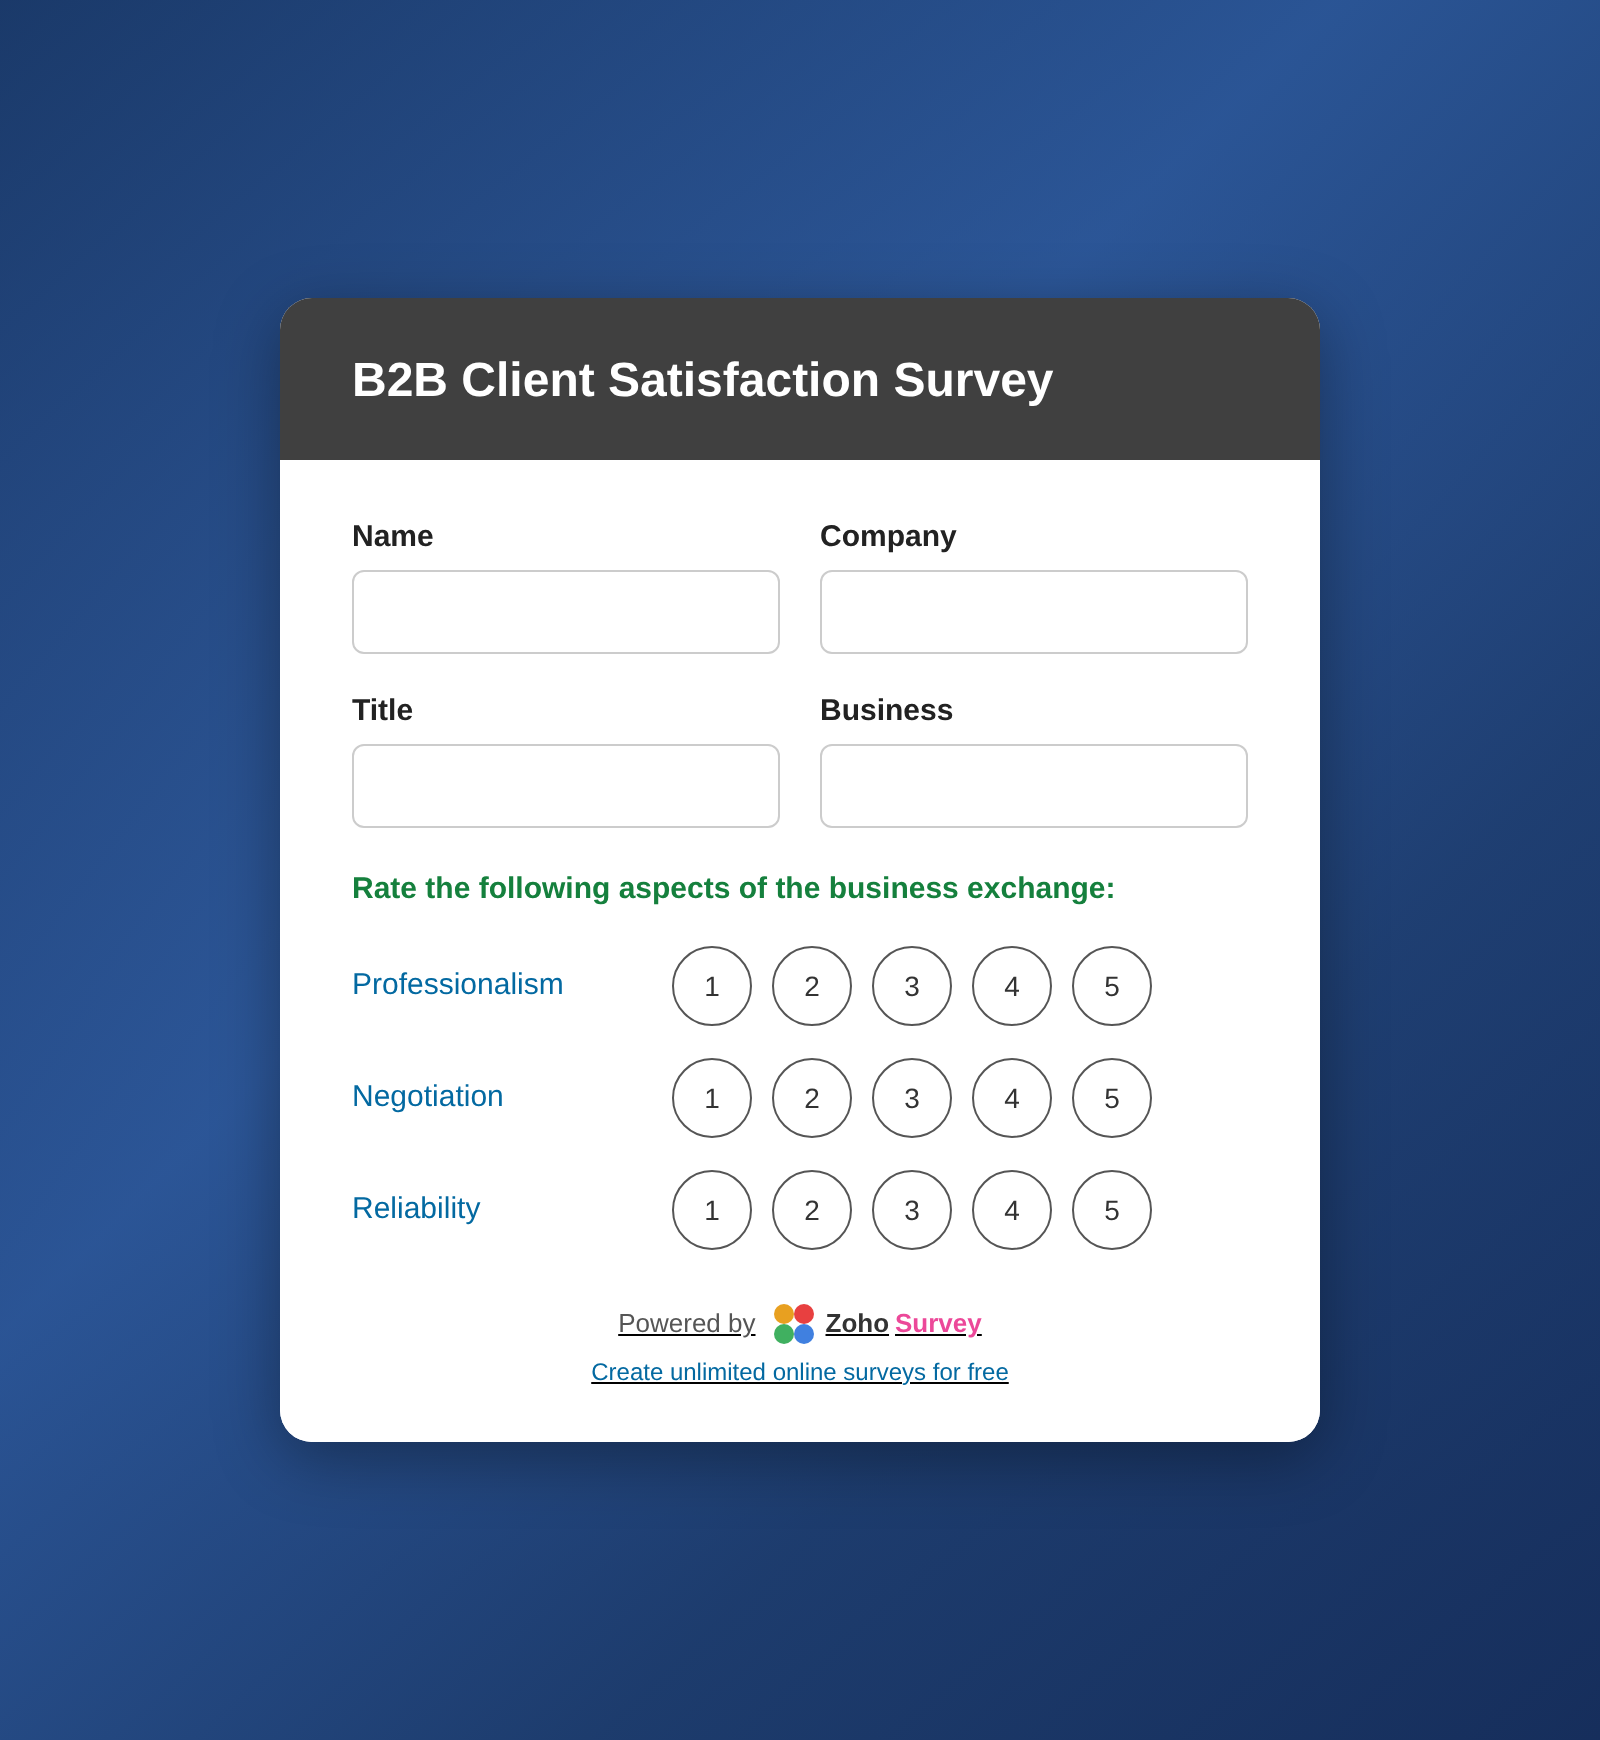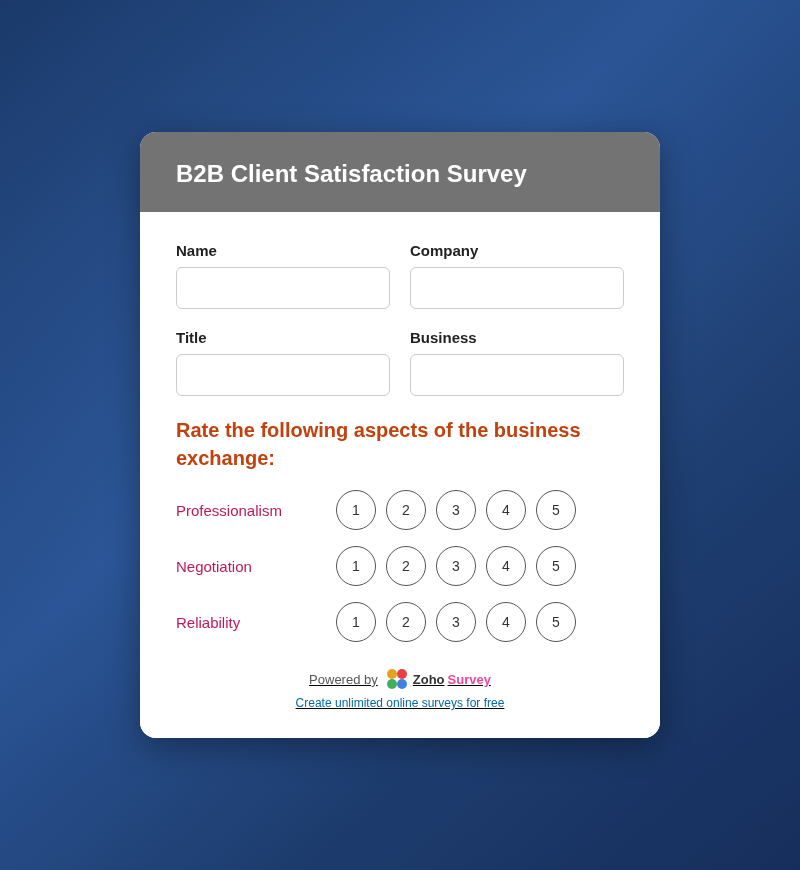--- a/index.html
+++ b/index.html
@@ -37,21 +37,21 @@
       position: relative;
       z-index: 10;
       background: #fff;
       border-radius: 16px;
       overflow: hidden;
       width: 520px;
       box-shadow: 0 8px 32px rgba(0,0,0,0.35);
     }
 
     .card-header {
-      background: #737373;
+      background: #404040;
       padding: 28px 26px 24px 36px;
     }
 
     .card-header h1 {
       color: #fff;
       font-size: 24px;
       font-weight: 700;
       line-height: 1.2;
     }
 
@@ -88,36 +88,36 @@
       color: #333;
       outline: none;
       background: #fff;
     }
 
     .rating-section {
       margin-top: 10px;
     }
 
     .rating-question {
-      font-size: 20px;
-      font-weight: 700;
-      color: #c2410c;
+      font-size: 15px;
+      font-weight: 700;
+      color: #15803d;
       line-height: 1.4;
       margin-bottom: 18px;
     }
 
     .rating-row {
       display: flex;
       align-items: center;
       margin-bottom: 16px;
     }
 
     .rating-label {
       font-size: 15px;
-      color: #be185d;
+      color: #0369a1;
       width: 160px;
       flex-shrink: 0;
     }
 
     .rating-options {
       display: flex;
       gap: 10px;
     }
 
     .rating-option {

